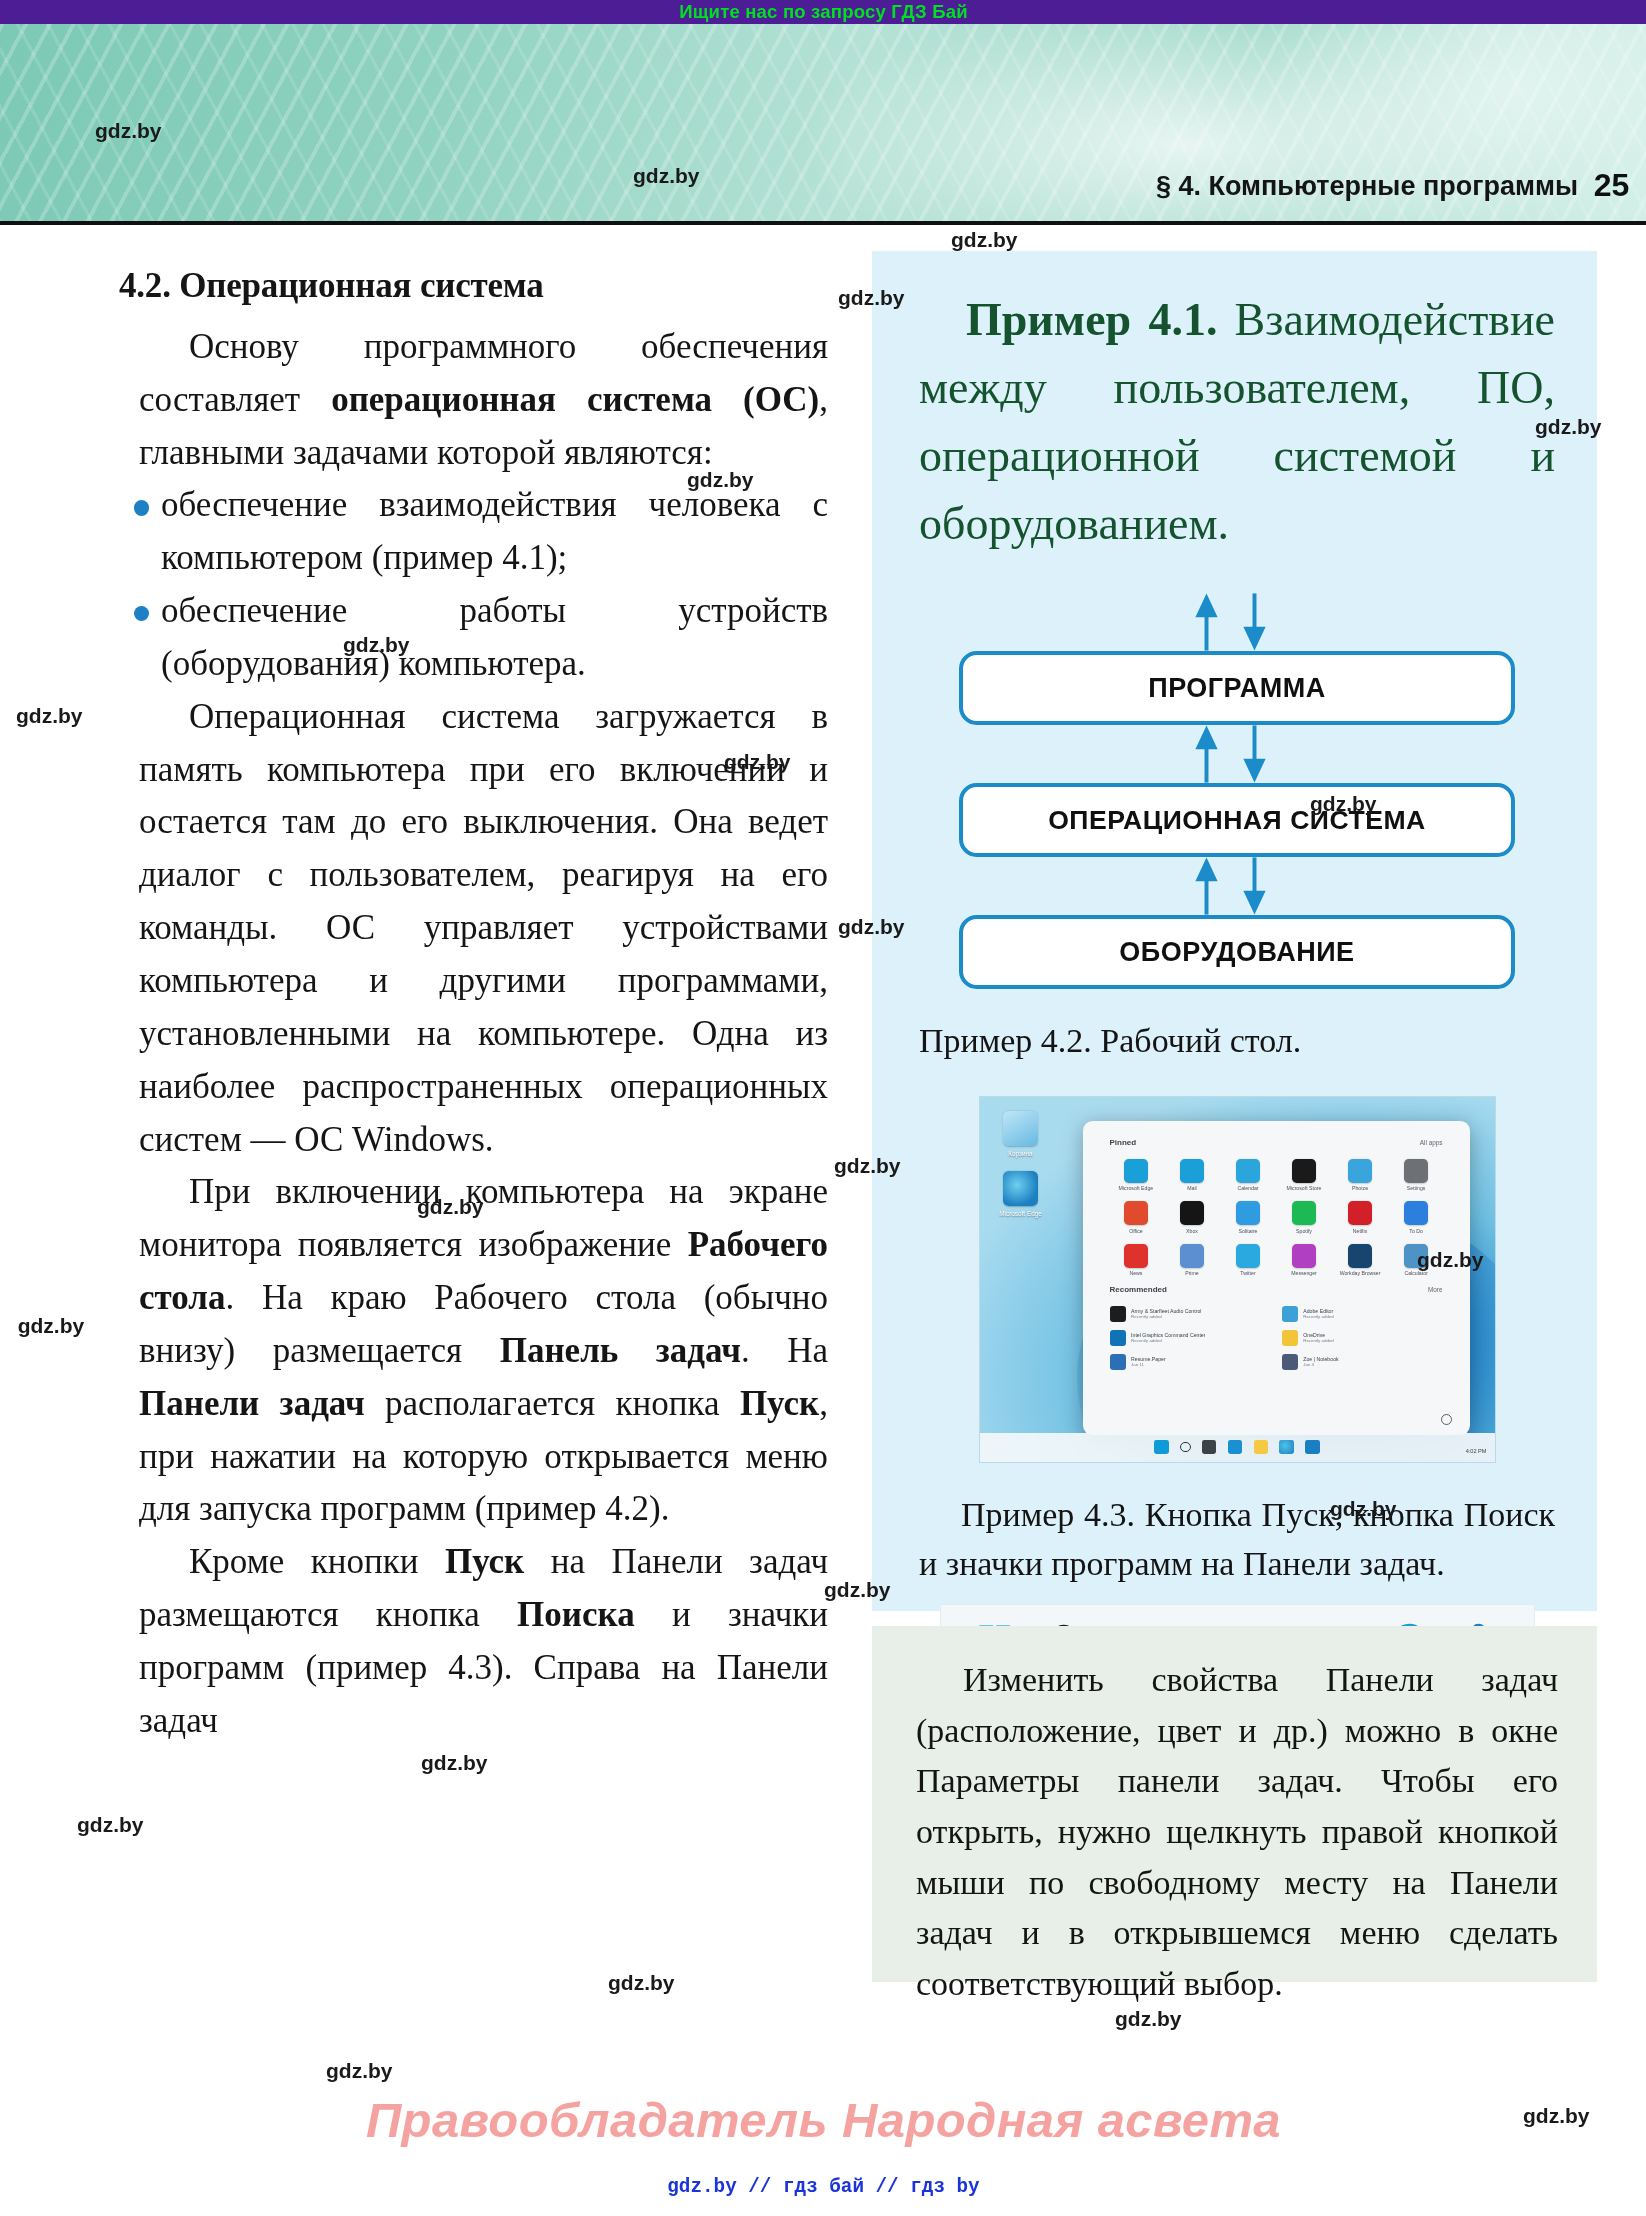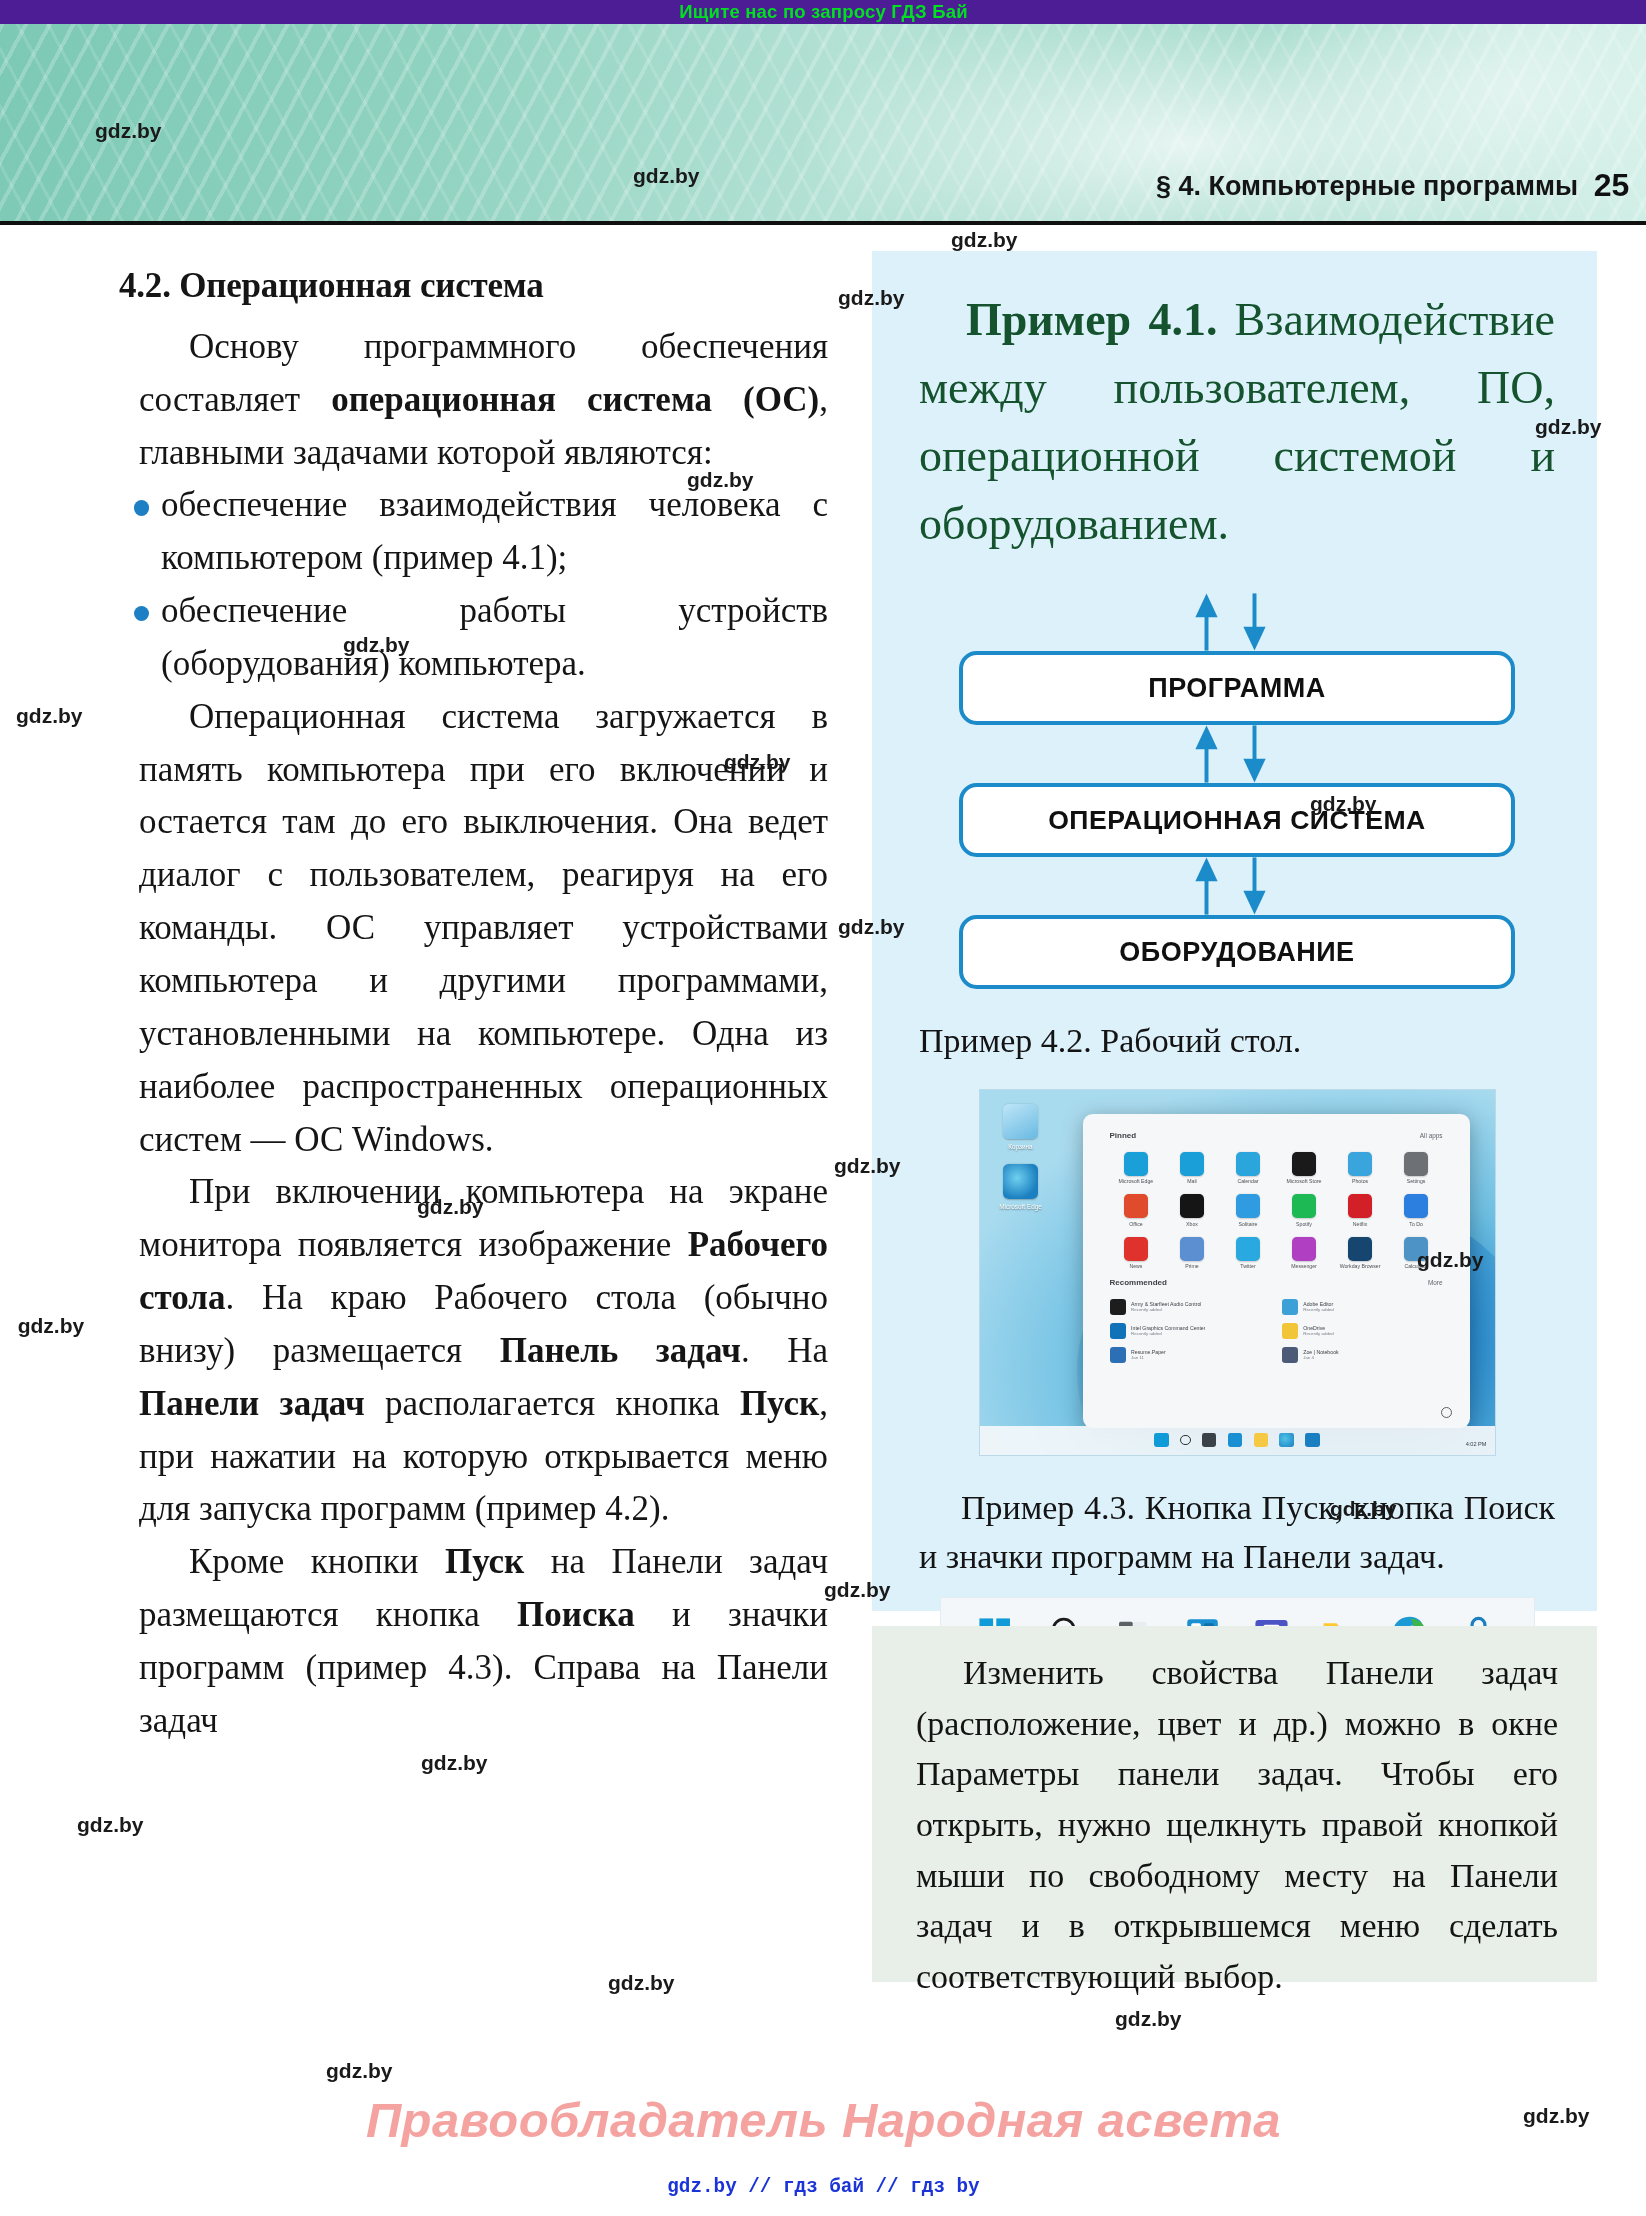--- a/index.html
+++ b/index.html
@@ -114,21 +114,21 @@
   .cap{
     font-size:34px; line-height:1.45; color:#141414; text-align:left;
     margin-top:27px;
   }
   .cap b{ font-weight:400; }
   .cap.justified{ text-align:justify; }
   .cap.indent42{ text-indent:42px; }
 
   
   .shot{
-    width:517px; height:367px; margin:23px auto 0 auto;
+    width:517px; height:367px; margin:30px auto 0 auto;
     position:relative; overflow:hidden; border:0.8px solid #bcd9e8;
     background:
       radial-gradient(ellipse 419px 306px at 72% 78%, #1f7fc4 0%, #2f93cf 34%, #6fc0e3 62%, #a9dbef 100%),
       linear-gradient(160deg,#9fd4ec 0%, #79c2e4 45%, #4aa6d8 100%);
   }
   .shot .swirl{
     position:absolute; right:-48px; bottom:-89px; width:338px; height:338px;
     border-radius:50%;
     background:radial-gradient(circle at 38% 36%, #0f63ad 0%, #1a79c2 38%, #47a2d6 62%, rgba(120,195,230,0) 74%);
     opacity:.85;
@@ -220,21 +220,21 @@
     display:flex; align-items:center; justify-content:space-around;
     padding:0 21px;
   }
   .tb-ic{ width:45px; height:45px; position:relative; }
 
   
   .panel-green{
     position:absolute; left:872px; top:1626px; width:725px; height:356px;
     background:#e8efe8;
   }
-  .panel-green .inner{ padding:22px 39px 0 44px; }
+  .panel-green .inner{ padding:29px 39px 0 44px; }
   .note-text{
     font-size:34px; line-height:1.49; text-align:justify; color:#141414;
     text-indent:47px;
   }
 
   
   .copyright{
     position:absolute; left:0; top:2092px; width:1647px; text-align:center;
     font-family:"Liberation Sans", sans-serif;
     font-style:italic; font-weight:700; font-size:49px;

